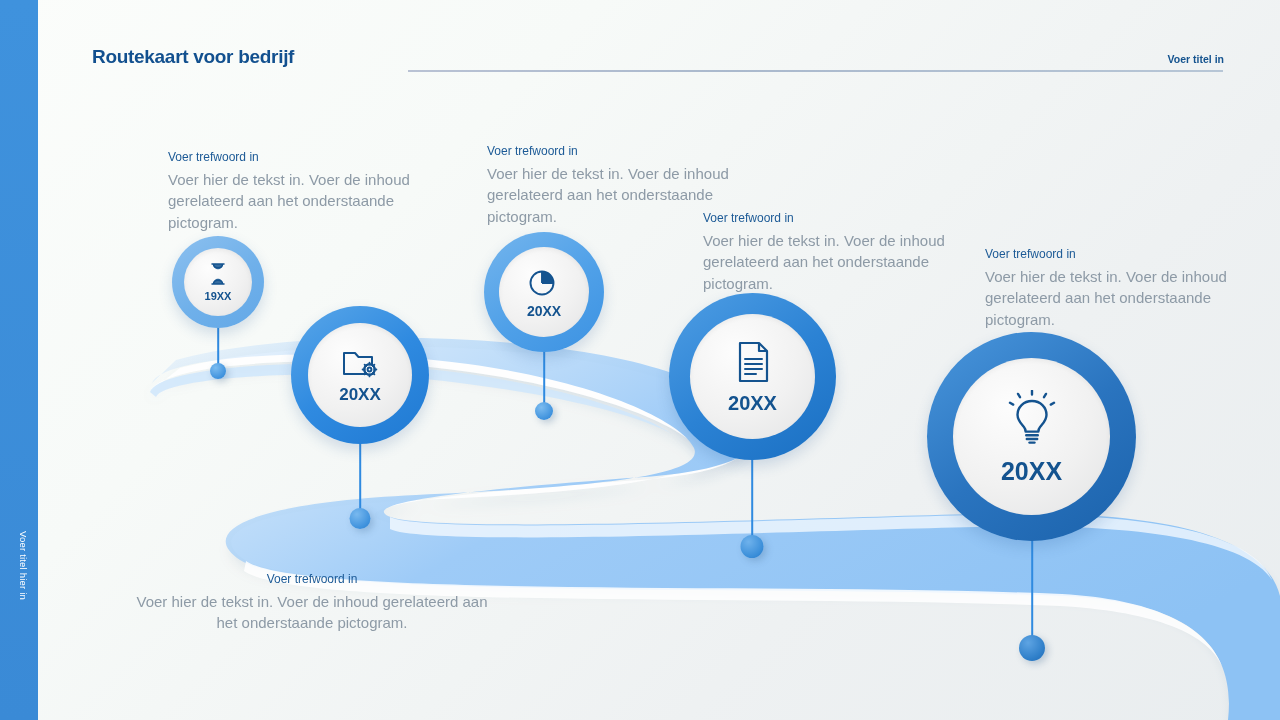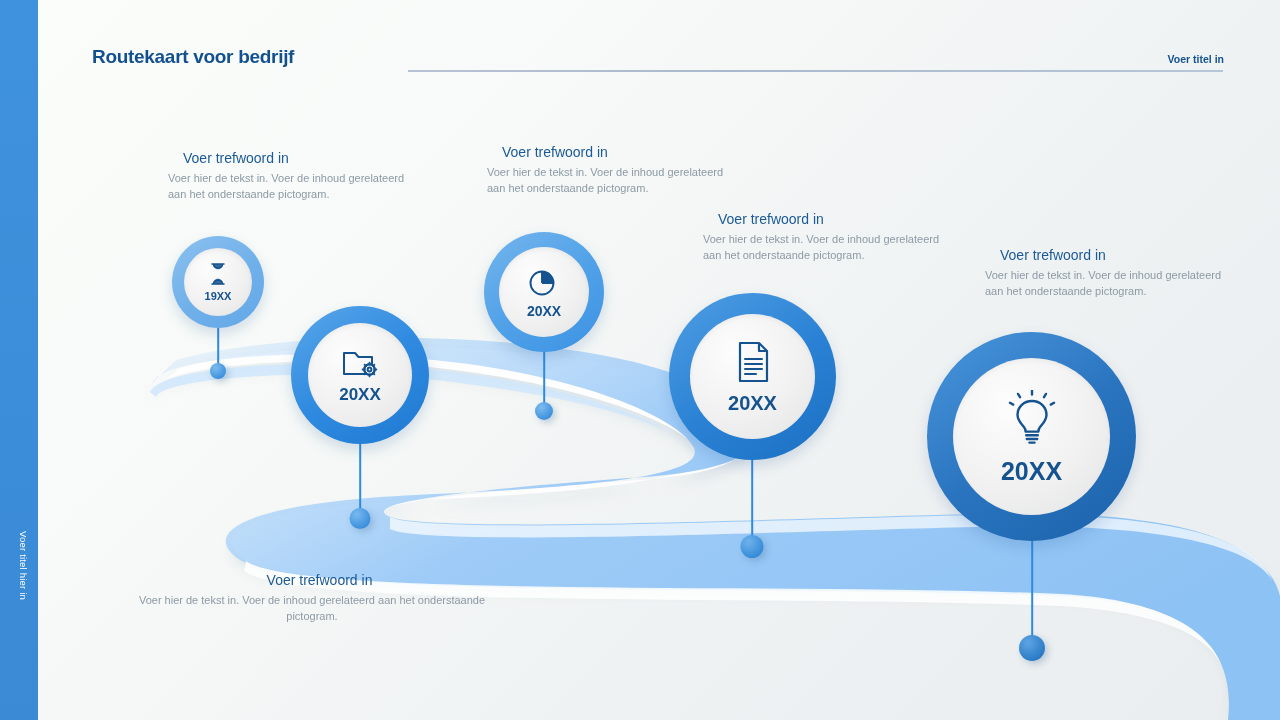--- a/index.html
+++ b/index.html
@@ -38,24 +38,24 @@
     position:absolute;right:56px;top:53px;
     font-size:10.5px;font-weight:bold;color:#14538f;z-index:30;white-space:nowrap;
   }
 
   
   .road-layer{position:absolute;left:0;top:0;width:1280px;height:720px;z-index:5;}
 
   
   .tb{position:absolute;z-index:28;}
   .tb .kw{
-    font-size:14px;color:#1c5a96;margin:0 0 5px 15px;white-space:nowrap;
+    font-size:12px;color:#1c5a96;margin:0 0 5px 0;white-space:nowrap;
   }
   .tb .body{
-    font-size:11px;color:#8d9aa6;line-height:1.42;
+    font-size:15px;color:#8d9aa6;line-height:1.42;
   }
   .tb.center{text-align:center;}
 
   
   .node{position:absolute;z-index:30;}
   .ring{
     position:relative;border-radius:50%;
     display:flex;align-items:center;justify-content:center;
     box-shadow:0 6px 14px rgba(40,90,150,.18);
   }

